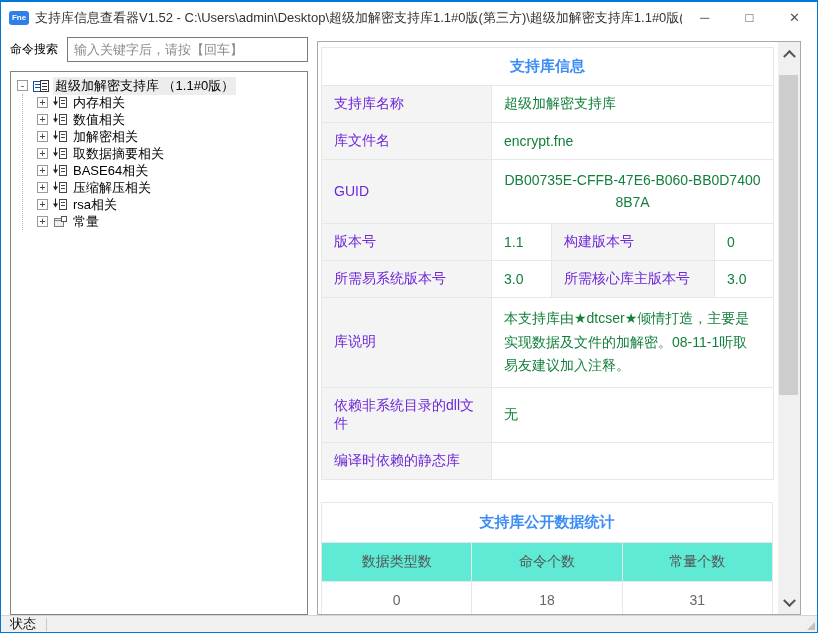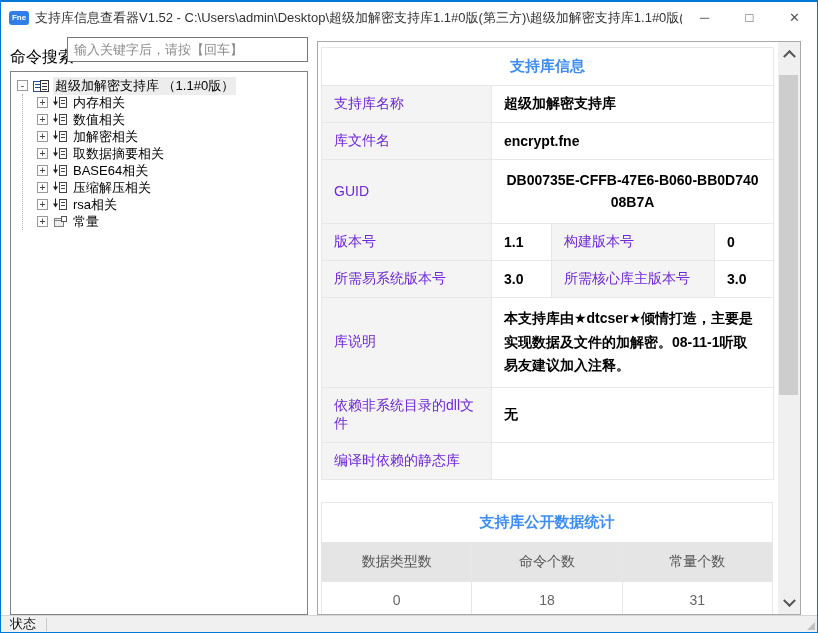--- a/index.html
+++ b/index.html
@@ -15,21 +15,21 @@
   .app-icon { width:20px; height:14px; margin-left:8px; background:#2f7fe8; color:#fff;
               border-radius:3px; font-size:8px; font-weight:bold; display:flex;
               align-items:center; justify-content:center; flex:0 0 auto; }
   .title-text { margin-left:6px; font-size:13px; color:#333; white-space:nowrap;
                 overflow:hidden; flex:1 1 auto; }
   .caption-buttons { display:flex; height:32px; flex:0 0 auto; }
   .cap-btn { width:45px; height:31px; display:flex; align-items:center; justify-content:center;
              font-size:13px; color:#555; cursor:default; }
 
   
-  .search-label { position:absolute; left:9px; top:46px; font-size:16px; color:#000; }
+  .search-label { position:absolute; left:9px; top:40px; font-size:12px; color:#000; }
   .search-input { position:absolute; left:66px; top:36px; width:241px; height:25px;
                   border:1px solid #7a7a7a; font-size:13px; padding:0 6px;
                   font-family:inherit; color:#333; }
   .search-input::placeholder { color:#8c8c8c; }
 
   .tree-box { position:absolute; left:9px; top:70px; width:298px; height:544px;
               border:1px solid #828282; background:#fff; overflow:hidden; padding:5px 2px 2px 6px; }
   .trow { display:flex; align-items:center; height:17px; font-size:13px; color:#000;
           white-space:nowrap; }
   .trow .expander { width:11px; height:11px; border:1px solid #9a9a9a; background:#fff;
@@ -44,28 +44,28 @@
   
   .right-panel { position:absolute; left:316px; top:40px; width:484px; height:574px;
                  border:1px solid #a9a9a9; background:#fff; overflow:hidden; }
   .rp-content { position:absolute; left:0; top:0; width:460px; height:572px;
                 overflow:hidden; padding:5px 3px; }
   table.info { width:452px; border-collapse:collapse; table-layout:fixed;
                font-size:14px; color:#666;padding-left:7px; }
   table.info td { border:1px solid #e7e7e7; padding:9px 12px; vertical-align:middle; }
   td.title-cell { text-align:center; font-weight:bold; font-size:15px; padding:11px 0; }
   td.lbl { background:#f4f4f4; color:#6d28d9; }
-  td.val { background:#fff; color:#000000;font-weight:bold; }
+  td.val { background:#fff; color:#15803d; }
   .guid-val { word-break:break-all; line-height:1.6;text-align:center; }
   .desc-val { line-height:1.7; }
   .tbl-gap { height:22px; }
   table.stats { width:452px; border-collapse:collapse; table-layout:fixed;
                 font-size:14px; color:#666; }
   table.stats td { border:1px solid #e7e7e7; padding:10px 0; text-align:center; }
-  table.stats td.hdr { background:#e5e5e5; color:#555; }
+  table.stats td.hdr { background:#5eead4; color:#555; }
 
   
   .vscroll { position:absolute; right:0; top:0; width:22px; height:572px; background:#f0f0f0; }
   .scroll-btn { position:absolute; left:0; width:22px; height:22px; background:#f0f0f0;
                 display:flex; align-items:center; justify-content:center; }
   .scroll-btn.up { top:0; } .scroll-btn.down { bottom:0; }
   .chev { width:9px; height:9px; border-left:2px solid #555; border-top:2px solid #555; }
   .chev.u { transform:rotate(45deg) translate(2px,2px); }
   .chev.d { transform:rotate(225deg) translate(2px,2px); }
   .scroll-thumb { position:absolute; left:1px; top:33px; width:19px; height:320px;

